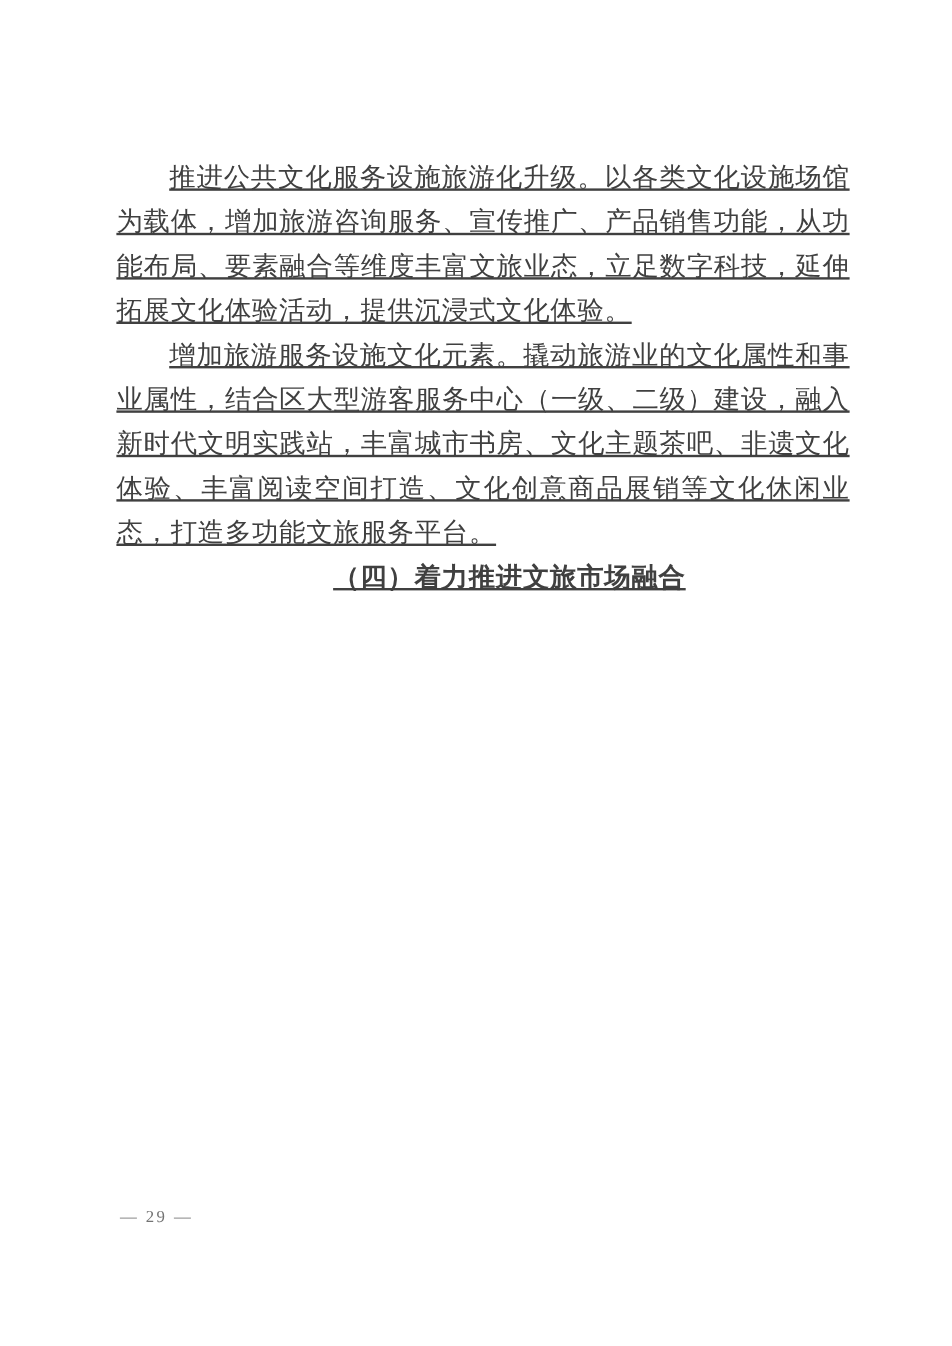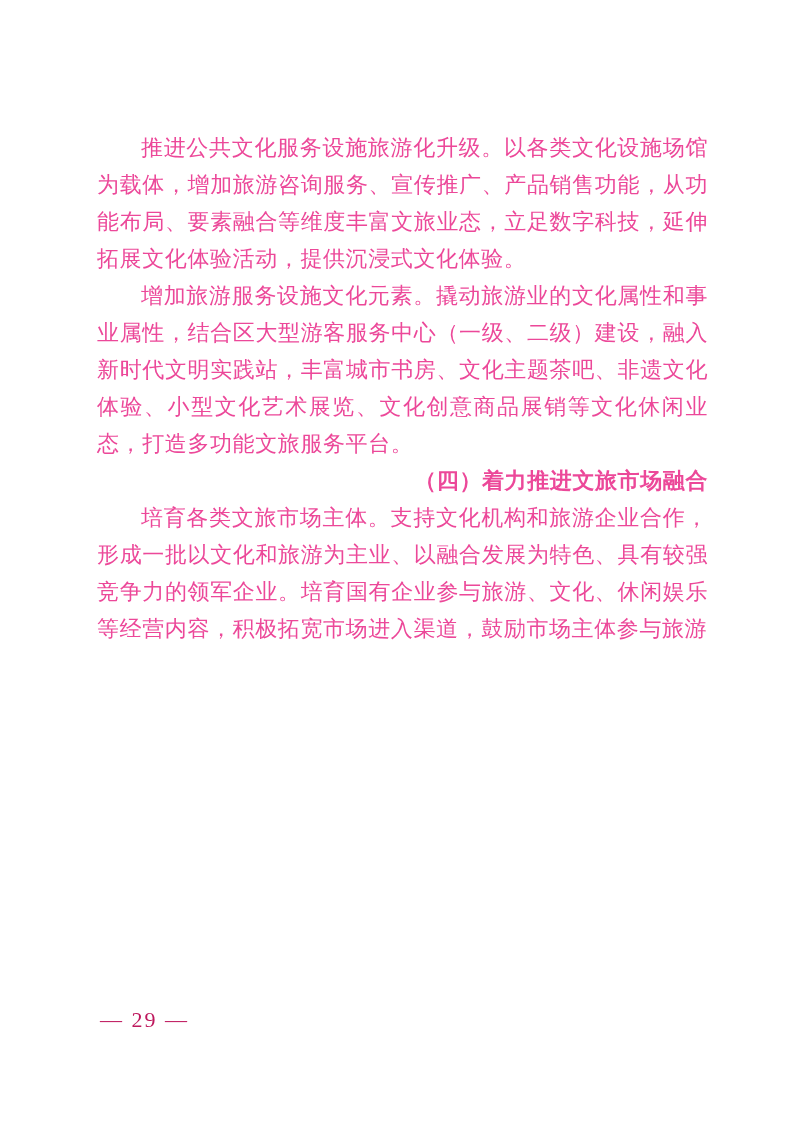--- a/index.html
+++ b/index.html
@@ -27,40 +27,40 @@
     width: 611px;
   }
   .para {
     margin: 0;
     font-size: 22px;
     line-height: 37px;
     letter-spacing: 0.6px;
     text-align: justify;
     text-justify: inter-ideograph;
     text-indent: 2em;
-    color: #ec4899;
+    color: #404040;
+    text-decoration: underline;
   }
   .para.heading {
     font-weight: bold;
-    text-align: right;
+    text-align: center;
   }
   .footer {
     position: absolute;
     left: 100px;
     top: 1007px;
-    font-size: 22px;
+    font-size: 14px;
     letter-spacing: 2px;
-    color: #be185d;
+    color: #737373;
   }
 </style>
 </head>
 <body>
 
 <div class="page">
   <div class="content">
     <p class="para">推进公共文化服务设施旅游化升级。以各类文化设施场馆为载体，增加旅游咨询服务、宣传推广、产品销售功能，从功能布局、要素融合等维度丰富文旅业态，立足数字科技，延伸拓展文化体验活动，提供沉浸式文化体验。</p>
-    <p class="para">增加旅游服务设施文化元素。撬动旅游业的文化属性和事业属性，结合区大型游客服务中心（一级、二级）建设，融入新时代文明实践站，丰富城市书房、文化主题茶吧、非遗文化体验、小型文化艺术展览、文化创意商品展销等文化休闲业态，打造多功能文旅服务平台。</p>
+    <p class="para">增加旅游服务设施文化元素。撬动旅游业的文化属性和事业属性，结合区大型游客服务中心（一级、二级）建设，融入新时代文明实践站，丰富城市书房、文化主题茶吧、非遗文化体验、丰富阅读空间打造、文化创意商品展销等文化休闲业态，打造多功能文旅服务平台。</p>
     <p class="para heading">（四）着力推进文旅市场融合</p>
-    <p class="para">培育各类文旅市场主体。支持文化机构和旅游企业合作，形成一批以文化和旅游为主业、以融合发展为特色、具有较强竞争力的领军企业。培育国有企业参与旅游、文化、休闲娱乐等经营内容，积极拓宽市场进入渠道，鼓励市场主体参与旅游</p>
   </div>
 
   <div class="footer">— 29 —</div>
 </div>
 
 </body></html>

